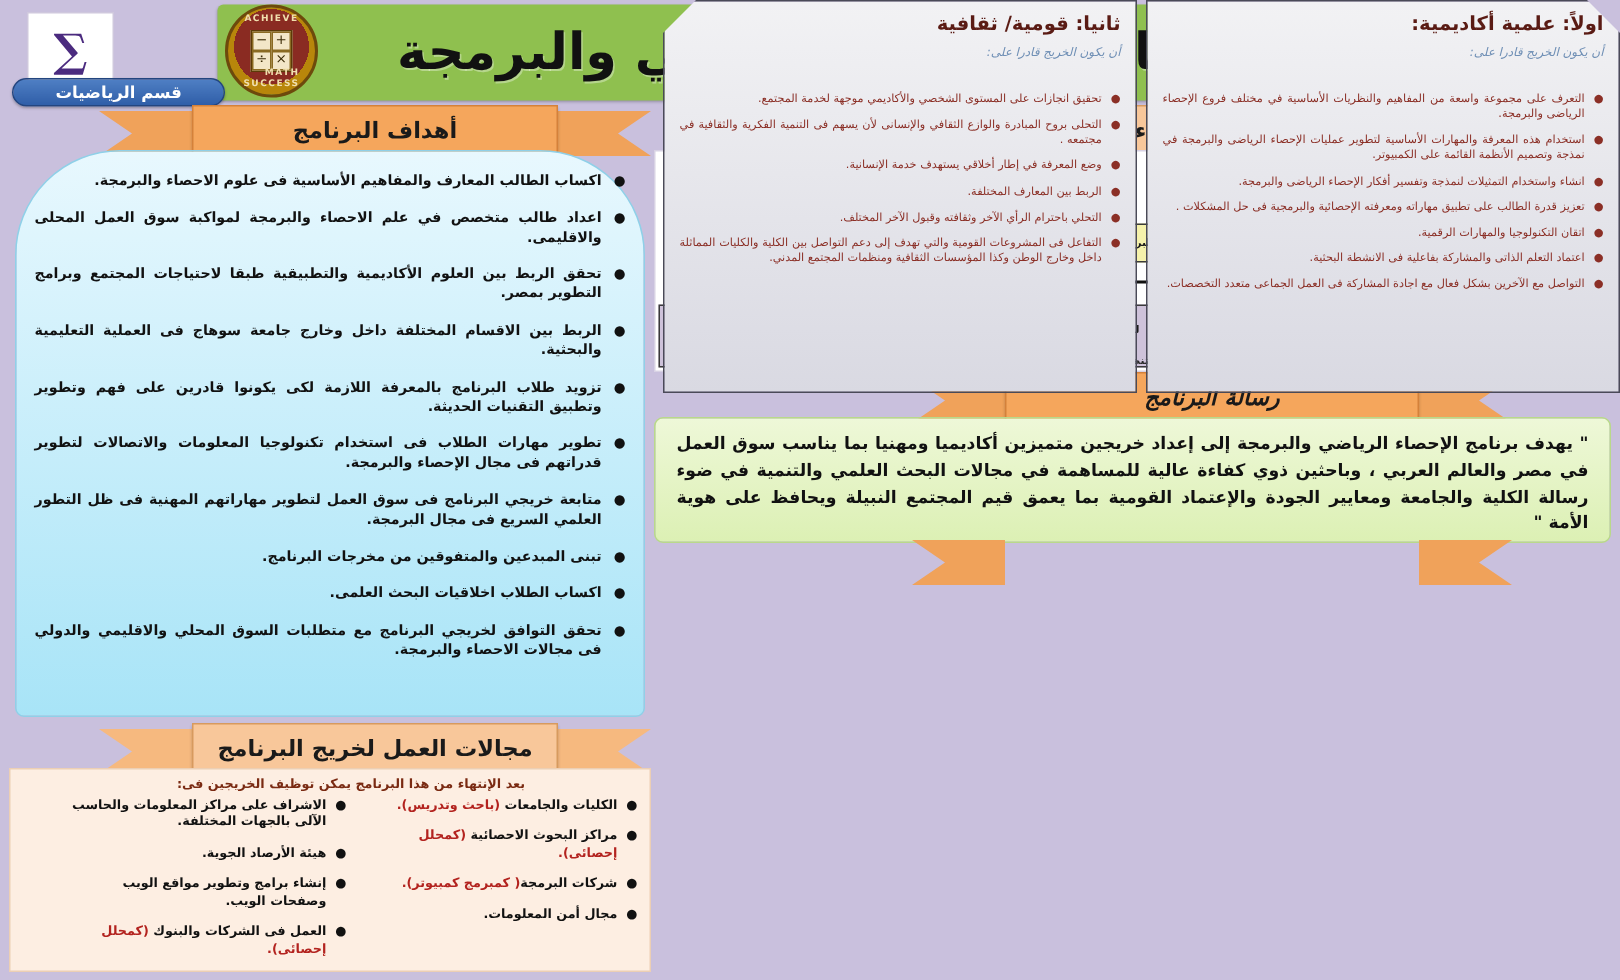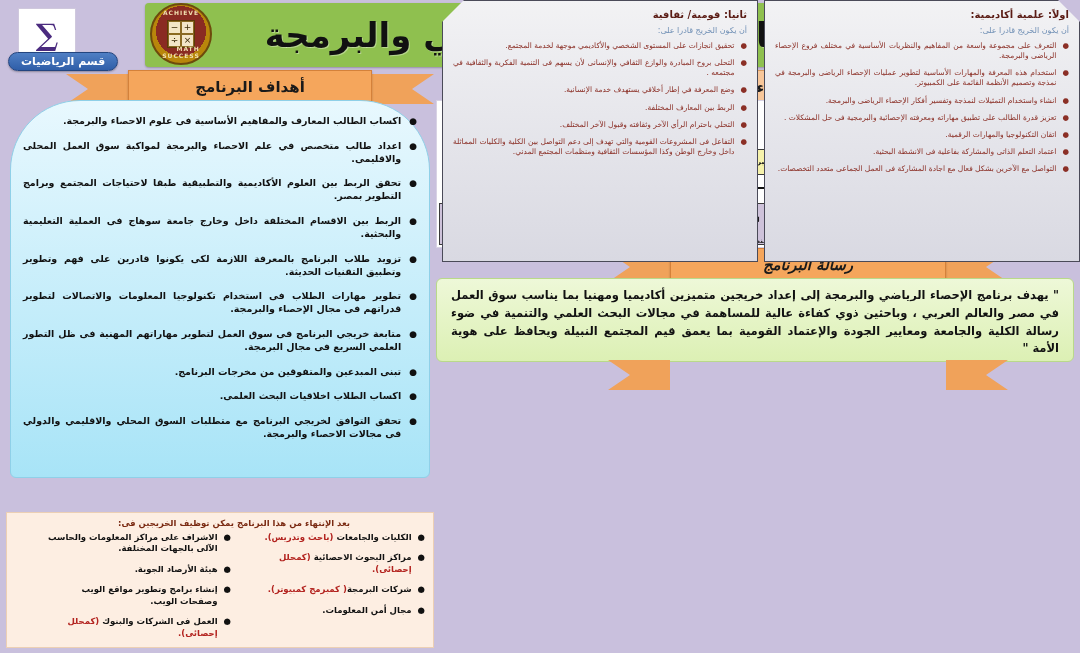--- a/index.html
+++ b/index.html
@@ -80,21 +80,21 @@
     border-radius:46% 46% 48% 48% / 36% 36% 62% 62%;
     position:relative;
   }
   .crest:after{
     content:"";position:absolute;left:26%;top:52%;width:48%;height:16%;
     background:#b23a2e;border-radius:0 0 50% 50%;
   }
   .badge{
     position:absolute;background:linear-gradient(#4f7fc4,#2f5ea8);
     color:#fff;font-size:11px;font-weight:bold;border-radius:10px;
-    padding:2px 12px;border:1px solid #23457f;white-space:nowrap;
+    padding:2px 28px;border:1px solid #23457f;white-space:nowrap;
     box-shadow:0 1px 2px rgba(0,0,0,.3);
   }
   .badge-left{left:8px;top:52px;}
   .badge-right{left:944px;top:50px;}
 
   
   .ribbon{position:absolute;height:30px;}
   .ribbon .tail{
     position:absolute;top:0;height:30px;width:62px;background:#f0a25a;
   }
@@ -192,22 +192,22 @@
     left:436px;top:386px;width:638px;height:262px;
     display:flex;gap:6px;
   }
   .spec-card{
     flex:1 1 50%;background:linear-gradient(#f2f2f4,#d9d9e2);
     border:1.5px solid #4a4a58;box-sizing:border-box;
     padding:8px 10px;position:relative;
     clip-path:polygon(0 22px,22px 0,100% 0,100% 100%,0 100%);
   }
   .spec-card.right{clip-path:polygon(0 0,calc(100% - 22px) 0,100% 22px,100% 100%,0 100%);}
-  .spec-title{font-size:10px;font-weight:bold;color:#5a1b14;text-align:right;margin-bottom:6px;}
-  .spec-sub{font-size:8px;color:#6f8fb5;text-align:right;margin-bottom:6px;}
+  .spec-title{font-size:13px;font-weight:bold;color:#5a1b14;text-align:right;margin-bottom:6px;}
+  .spec-sub{font-size:8px;color:#6f8fb5;text-align:right;margin-bottom:22px;font-style:italic;}
   .spec-card ul{list-style:none;margin:0;padding:0;}
   .spec-card li{
     display:flex;gap:6px;align-items:flex-start;
     font-size:7.5px;color:#8b2f26;line-height:1.35;margin-bottom:7px;text-align:justify;
   }
   .spec-card li .txt{flex:1 1 auto;}
 </style>
 </head>
 <body>
 
@@ -288,20 +288,25 @@
           <span class="bullet">●</span>
           <span class="txt">اكساب الطلاب اخلاقيات البحث العلمى.</span>
         </li>
       <li>
           <span class="bullet">●</span>
           <span class="txt">تحقق التوافق لخريجي البرنامج مع متطلبات السوق المحلي والاقليمي والدولي فى مجالات الاحصاء والبرمجة.</span>
         </li>
     </ul>
   </div>
 
+  <div class="ribbon peach" style="left:66px;top:486px;width:368px;">
+    <div class="tail left"></div>
+    <div class="tail right"></div>
+    <div class="plate">مجالات العمل لخريج البرنامج</div>
+  </div>
 
   <div class="panel jobs">
     <div class="jobs-intro">بعد الإنتهاء من هذا البرنامج يمكن توظيف الخريجين فى:</div>
     <div class="jobs-cols">
       <div class="jobs-col">
         <ul>
           <li>
               <span>●</span>
               <span class="txt"><span>الكليات والجامعات </span><span class="red">(باحث وتدريس).</span></span>
             </li>

